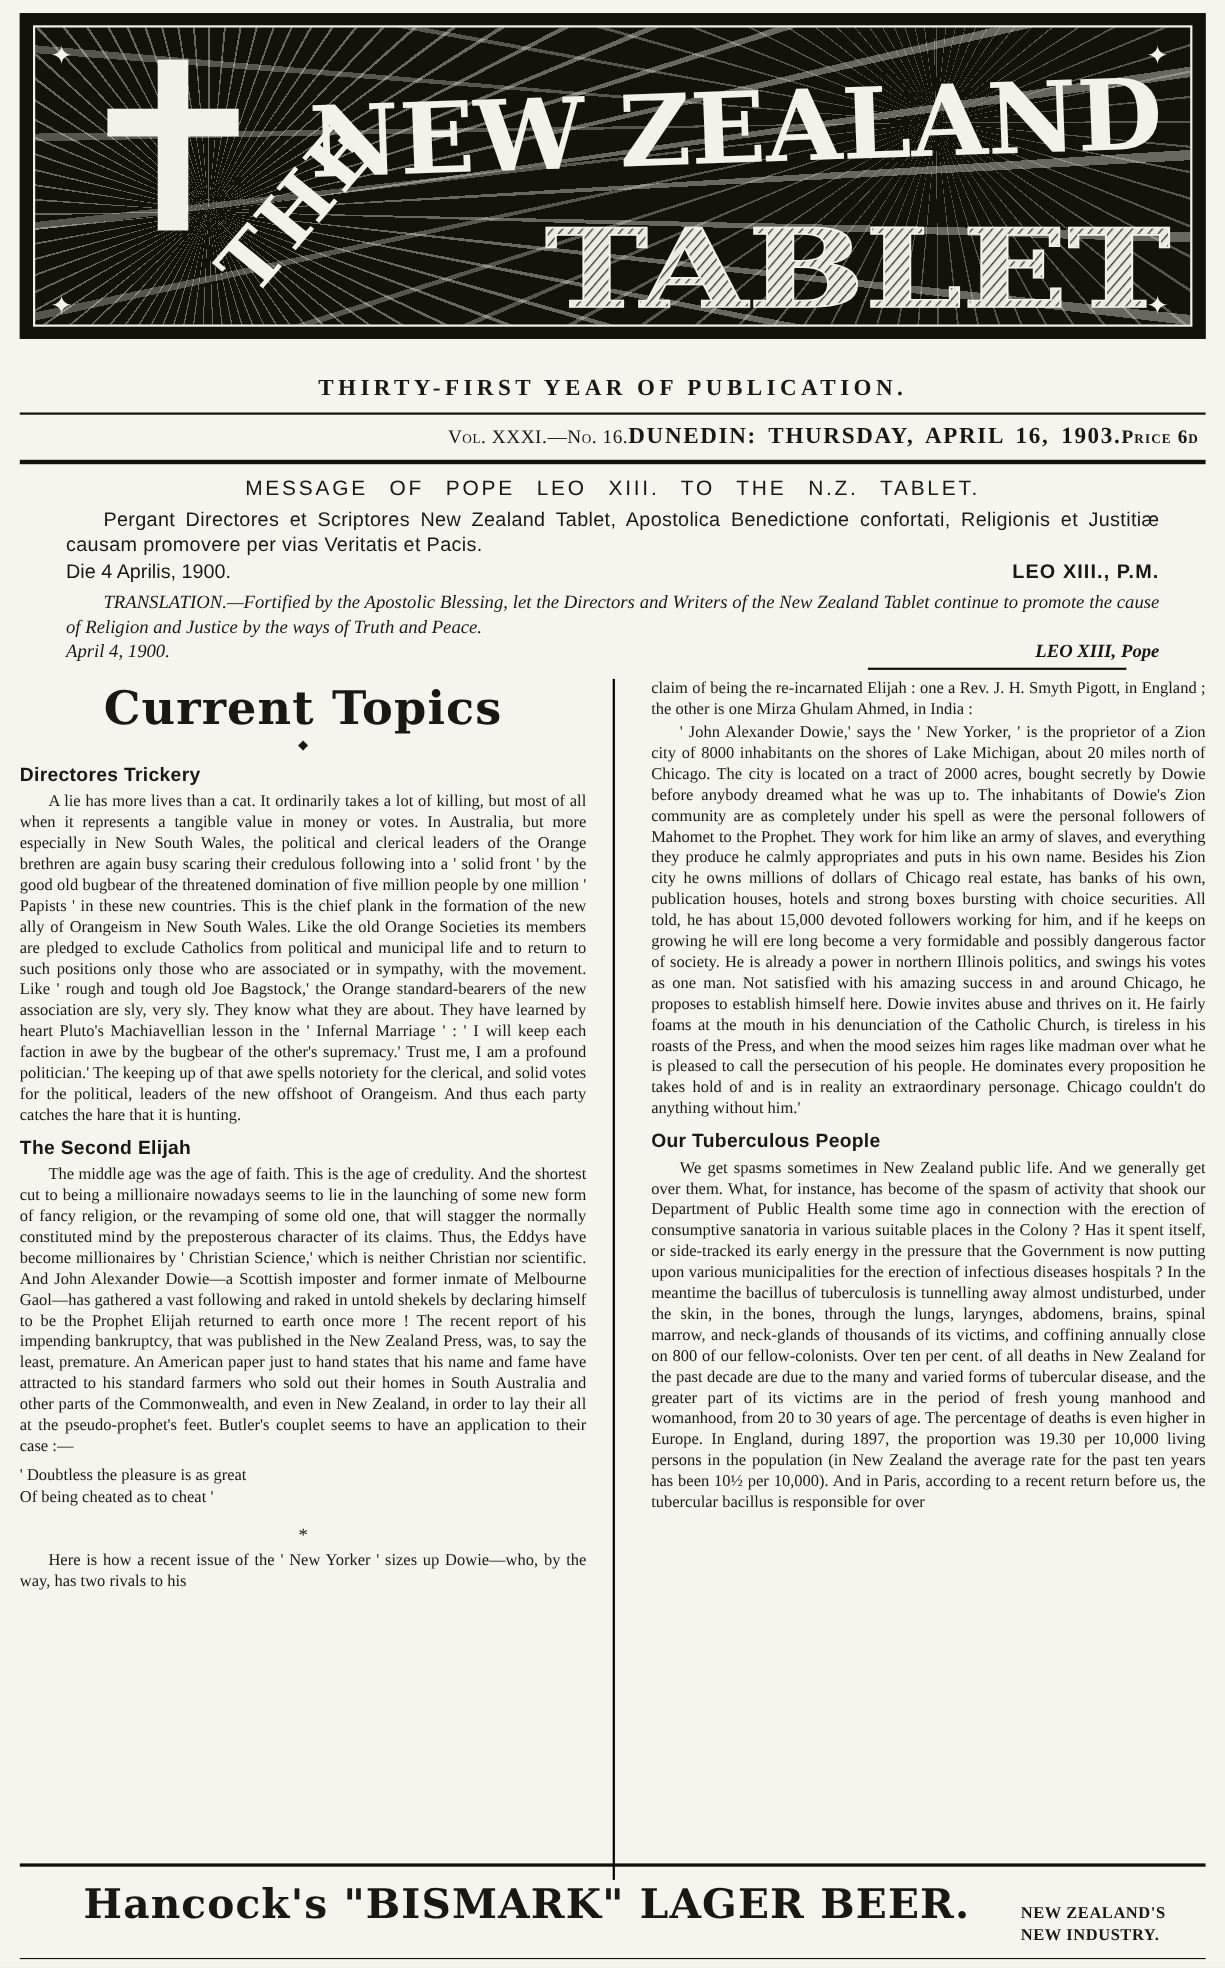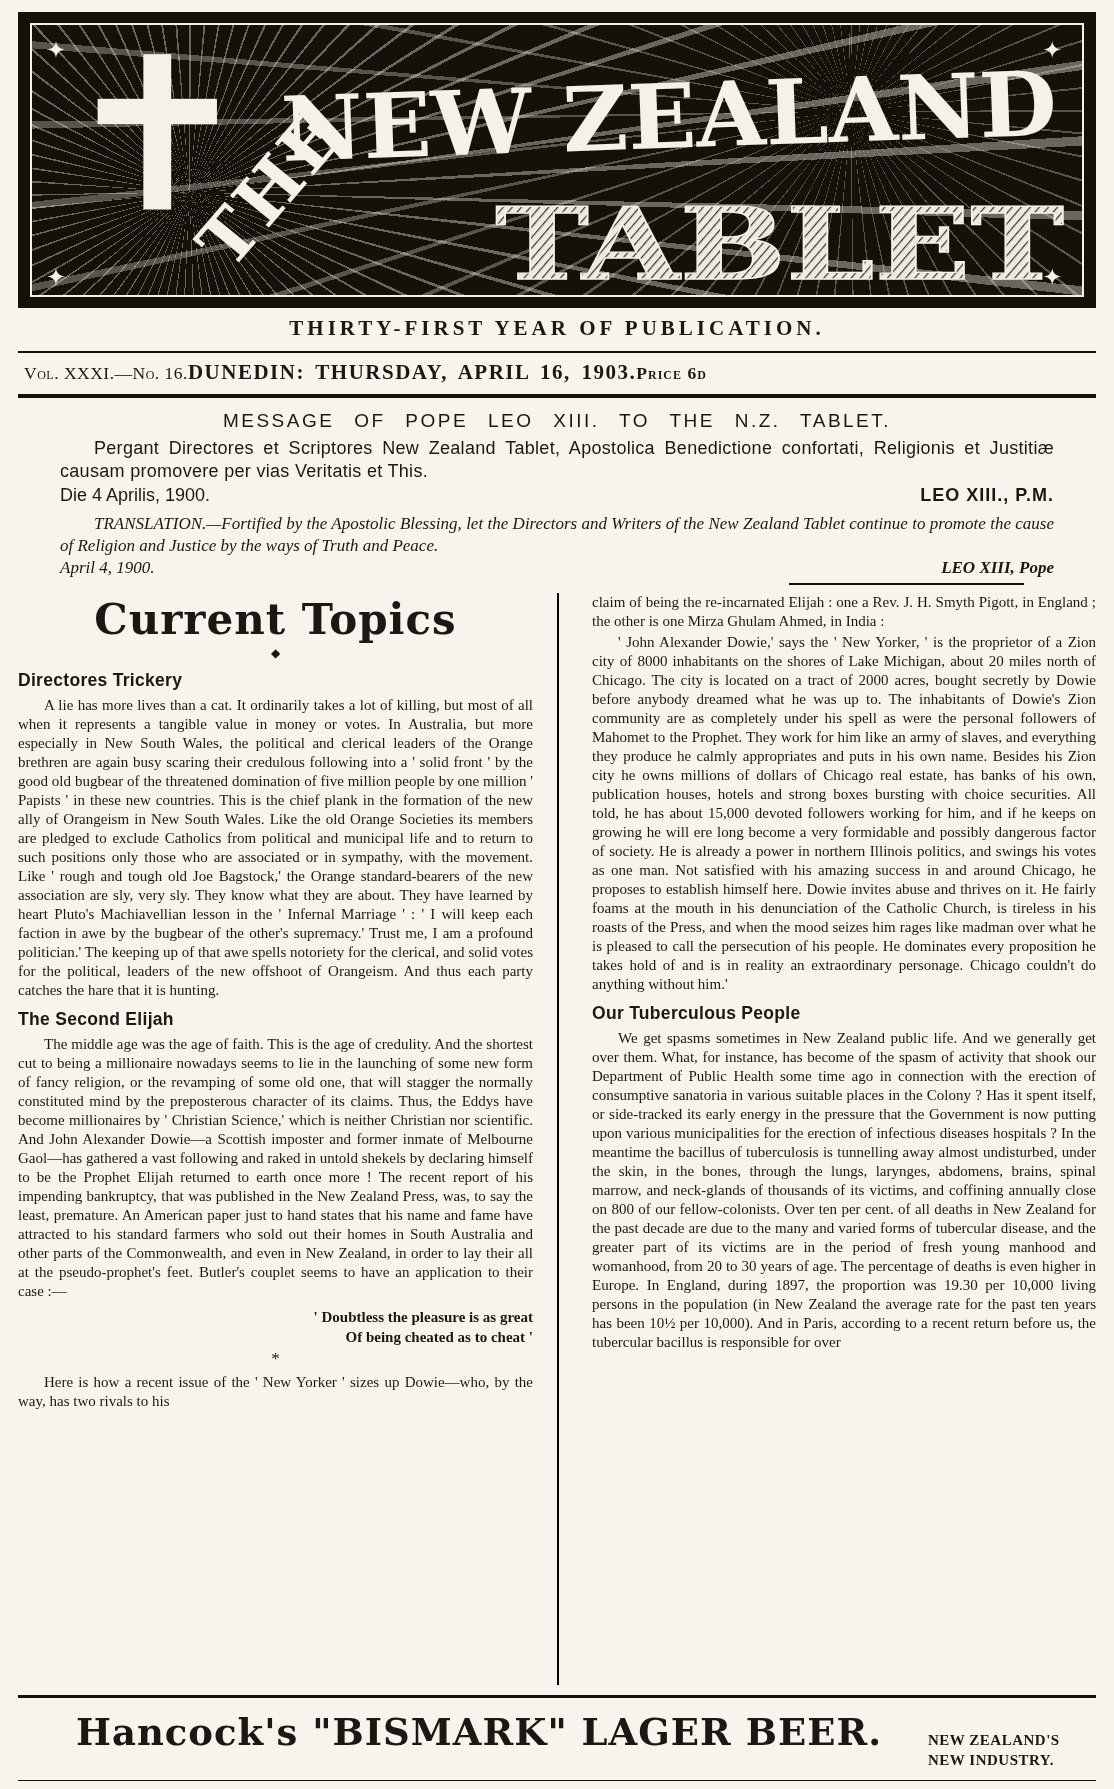--- a/index.html
+++ b/index.html
@@ -21,25 +21,25 @@
     background-color:#131109;
     background-image:
       repeating-conic-gradient(from 0deg at 78% 32%, rgba(243,241,234,0.30) 0deg 0.5deg, rgba(243,241,234,0) 0.5deg 5.6deg),
       repeating-conic-gradient(from 0deg at 15% 62%, rgba(243,241,234,0.38) 0deg 0.6deg, rgba(243,241,234,0) 0.6deg 4.8deg);
   }
   .masthead-svg { position:absolute; inset:0; width:100%; height:100%; }
 
   
   .pub-line {
     text-align:center; font-weight:bold; font-size:21px; letter-spacing:4px;
-    margin:8px 18px 10px;
+    margin:32px 18px 10px;
   }
   .dateline {
     margin:0 18px; border-top:2px solid #131109; border-bottom:4px solid #131109;
-    display:flex; justify-content:flex-start; align-items:baseline;
+    display:flex; justify-content:flex-end; align-items:baseline;
     padding:7px 6px 9px;
   }
   .dateline .vol { font-size:17.5px; font-variant:small-caps; letter-spacing:0.5px; }
   .dateline .date { font-size:21px; font-weight:bold; letter-spacing:1.5px; word-spacing:4px; }
   .dateline .price { font-size:17.5px; font-weight:bold; font-variant:small-caps; letter-spacing:1px; }
 
   
   .pope { margin:12px 60px 0; }
   .pope-heading {
     text-align:center; font-family:"Liberation Sans", sans-serif; font-weight:normal;
@@ -77,21 +77,21 @@
   }
   .ornament { text-align:center; font-size:12px; margin:2px 0 8px; }
   .subhead {
     font-family:"Liberation Sans", sans-serif; font-weight:bold; font-size:17.5px;
     margin:9px 0 5px; letter-spacing:0.3px;
   }
   .body-par {
     font-size:15px; line-height:19px; text-align:justify; text-indent:26px; margin:0 0 2px;
   }
   .no-indent { text-indent:0; }
-  .couplet { text-align:right; font-size:15px; line-height:19.5px; margin:7px 0 2px;font-weight:bold; }
+  .couplet { text-align:left; font-size:15px; line-height:19.5px; margin:7px 0 15px; }
   .star-sep { text-align:center; font-size:17px; margin:2px 0 4px; }
 
   
   .footer {
     position:absolute; bottom:8px; left:18px; right:18px;
     border-top:3px solid #131109; border-bottom:1px solid #131109;
     padding:12px 0 10px; display:flex; align-items:baseline;
   }
   .ad {
     font-family:"DejaVu Serif", serif; font-weight:bold; font-size:37px;
@@ -134,21 +134,21 @@
   <div class="pub-line">THIRTY-FIRST YEAR OF PUBLICATION.</div>
 
   <div class="dateline">
     <span class="vol">Vol. XXXI.—No. 16.</span>
     <span class="date">DUNEDIN: THURSDAY, APRIL 16, 1903.</span>
     <span class="price"><span>Price</span>&nbsp;<span>6d</span></span>
   </div>
 
   <div class="pope">
     <div class="pope-heading">MESSAGE OF POPE LEO XIII. TO THE N.Z. TABLET.</div>
-    <div class="pope-latin">Pergant Directores et Scriptores New Zealand Tablet, Apostolica Benedictione confortati, Religionis et Justitiæ causam promovere per vias Veritatis et This.</div>
+    <div class="pope-latin">Pergant Directores et Scriptores New Zealand Tablet, Apostolica Benedictione confortati, Religionis et Justitiæ causam promovere per vias Veritatis et Pacis.</div>
     <div class="pope-row">
       <span>Die 4 Aprilis, 1900.</span>
       <span class="sig">LEO XIII., P.M.</span>
     </div>
     <div class="pope-translation">TRANSLATION.—Fortified by the Apostolic Blessing, let the Directors and Writers of the New Zealand Tablet continue to promote the cause of Religion and Justice by the ways of Truth and Peace.</div>
     <div class="pope-row2">
       <span>April 4, 1900.</span>
       <span class="sig2">LEO XIII, Pope</span>
     </div>
     <div class="sig-rule"></div>

